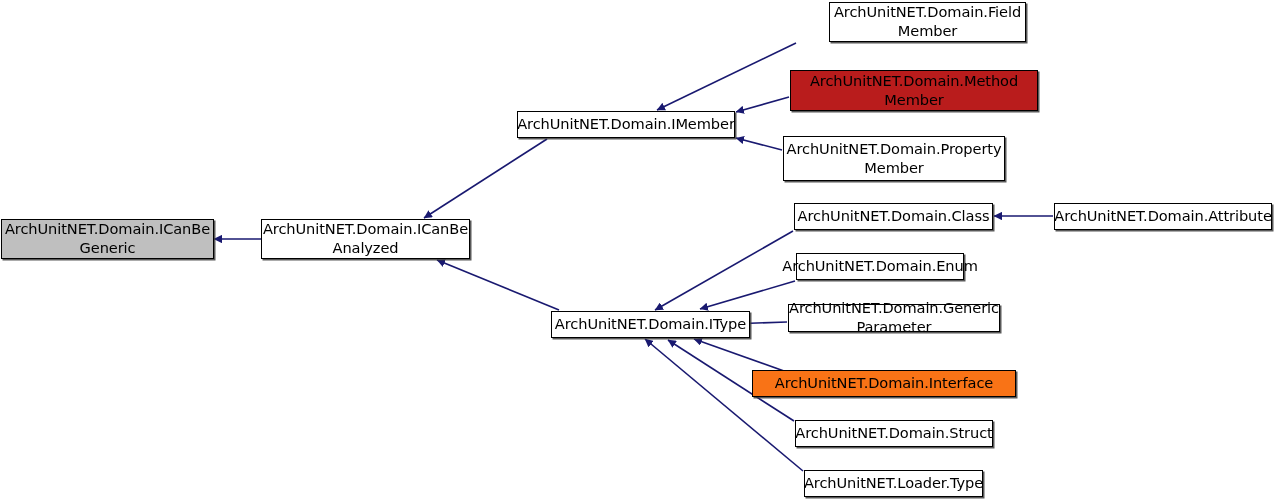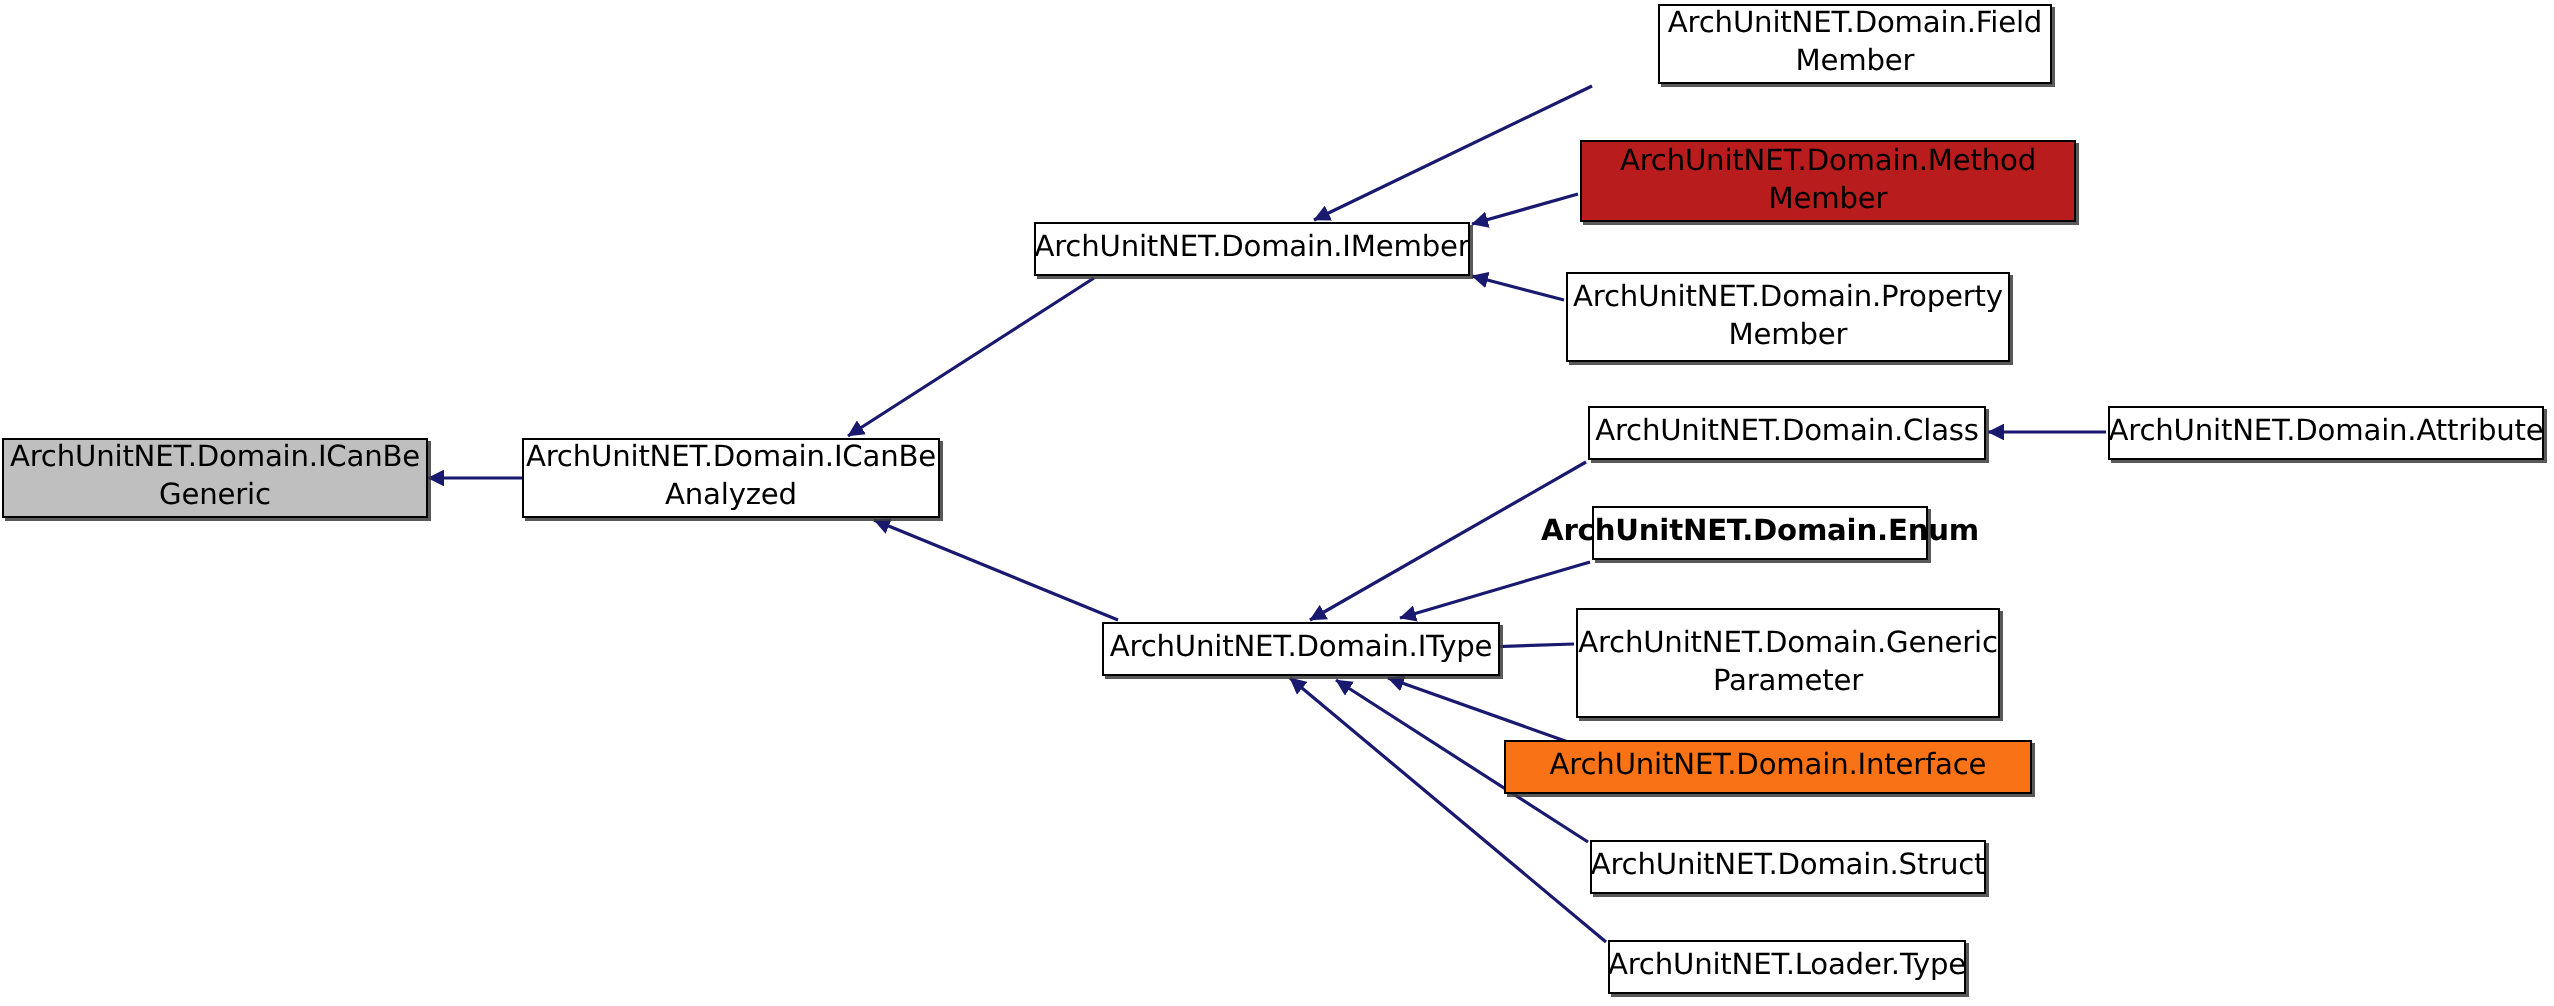--- a/index.html
+++ b/index.html
@@ -87,21 +87,21 @@
       <div class="node" style="left: 517px; top: 111px; width: 218px; height: 27px; border-color: rgb(0, 0, 0); background: rgb(255, 255, 255);"><span class="node-label">ArchUnitNET.Domain.IMember</span></div>
       <div class="node" style="left: 551px; top: 311px; width: 199px; height: 27px; border-color: rgb(0, 0, 0); background: rgb(255, 255, 255);"><span class="node-label">ArchUnitNET.Domain.IType</span></div>
       <div class="node" style="left: 796px; top: 2px; width: 197px; height: 40px; border-color: rgb(0, 0, 0); background: rgb(255, 255, 255); margin-left: 33px;"><span class="node-label">ArchUnitNET.Domain.Field
 Member</span></div>
       <div class="node" style="left: 790px; top: 70px; width: 248px; height: 41px; border-color: rgb(0, 0, 0); background: #b91c1c;"><span class="node-label">ArchUnitNET.Domain.Method
 Member</span></div>
       <div class="node" style="left: 783px; top: 136px; width: 222px; height: 45px; border-color: rgb(0, 0, 0); background: rgb(255, 255, 255);"><span class="node-label">ArchUnitNET.Domain.Property
 Member</span></div>
       <div class="node" style="left: 794px; top: 203px; width: 199px; height: 27px; border-color: rgb(0, 0, 0); background: rgb(255, 255, 255);"><span class="node-label">ArchUnitNET.Domain.Class</span></div>
       <div class="node" style="left: 1054px; top: 203px; width: 218px; height: 27px; border-color: rgb(0, 0, 0); background: rgb(255, 255, 255); justify-content: center;"><span class="node-label">ArchUnitNET.Domain.Attribute</span></div>
-      <div class="node" style="left: 796px; top: 253px; width: 168px; height: 27px; border-color: rgb(0, 0, 0); background: rgb(255, 255, 255); font-weight: bold;"><span class="node-label">ArchUnitNET.Domain.Enum</span></div>
-      <div class="node" style="left: 788px; top: 304px; width: 212px; height: 55px; border-color: rgb(0, 0, 0); background: rgb(255, 255, 255);"><span class="node-label">ArchUnitNET.Domain.Generic
+      <div class="node" style="left: 796px; top: 253px; width: 168px; height: 27px; border-color: rgb(0, 0, 0); background: rgb(255, 255, 255);"><span class="node-label">ArchUnitNET.Domain.Enum</span></div>
+      <div class="node" style="left: 788px; top: 304px; width: 212px; height: 28px; border-color: rgb(0, 0, 0); background: rgb(255, 255, 255);"><span class="node-label">ArchUnitNET.Domain.Generic
 Parameter</span></div>
       <div class="node" style="left: 752px; top: 370px; width: 264px; height: 27px; border-color: rgb(0, 0, 0); background: #f97316;"><span class="node-label">ArchUnitNET.Domain.Interface</span></div>
       <div class="node" style="left: 795px; top: 420px; width: 198px; height: 27px; border-color: rgb(0, 0, 0); background: rgb(255, 255, 255);"><span class="node-label">ArchUnitNET.Domain.Struct</span></div>
       <div class="node" style="left: 804px; top: 470px; width: 179px; height: 27px; border-color: rgb(0, 0, 0); background: rgb(255, 255, 255);"><span class="node-label">ArchUnitNET.Loader.Type</span></div>
     </div>
 
 </div>
 
 </body></html>

